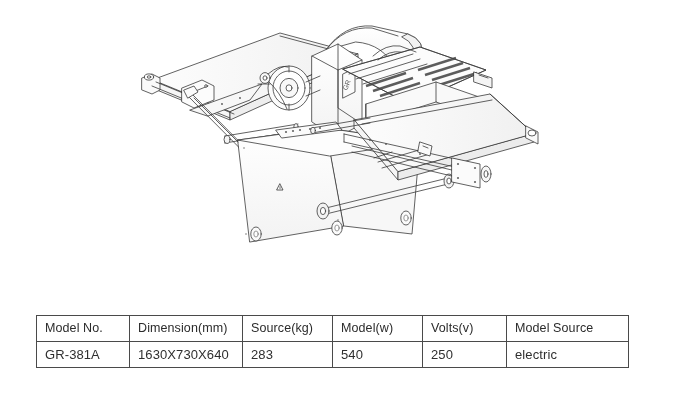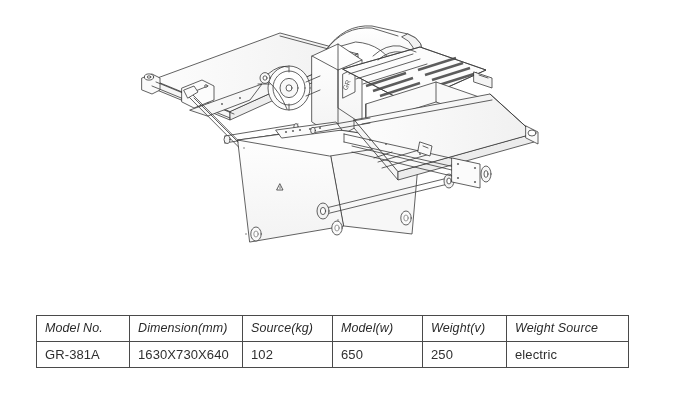--- a/index.html
+++ b/index.html
@@ -53,21 +53,20 @@
     color: #2f2f2f;
     white-space: nowrap;
     overflow: hidden;
     text-align: left;
     vertical-align: middle;
     letter-spacing: .1px;
   }
   table.spec tr.header-row td {
     font-size: 12.5px;
     color: #2b2b2b;
-    font-style: italic;
   }
   
   col.c0 { width: 93px; }
   col.c1 { width: 113px; }
   col.c2 { width: 90px; }
   col.c3 { width: 90px; }
   col.c4 { width: 84px; }
   col.c5 { width: 122px; }
 </style>
 </head>
@@ -305,26 +304,26 @@
       <col class="c3">
         <col class="c4">
         <col class="c5">
     </colgroup>
     <tbody>
       <tr class="header-row">
         <td>Model No.</td>
         <td>Dimension(mm)</td>
         <td>Source(kg)</td>
         <td>Model(w)</td>
-        <td>Weight(v)</td>
-        <td>Weight Source</td>
+        <td>Volts(v)</td>
+        <td>Model Source</td>
       </tr>
       <tr>
         <td>GR-381A</td>
         <td>1630X730X640</td>
-        <td>102</td>
-        <td>650</td>
+        <td>283</td>
+        <td>540</td>
         <td>250</td>
         <td>electric</td>
       </tr>
     </tbody>
   </table>
 </div>
 
 </body></html>

